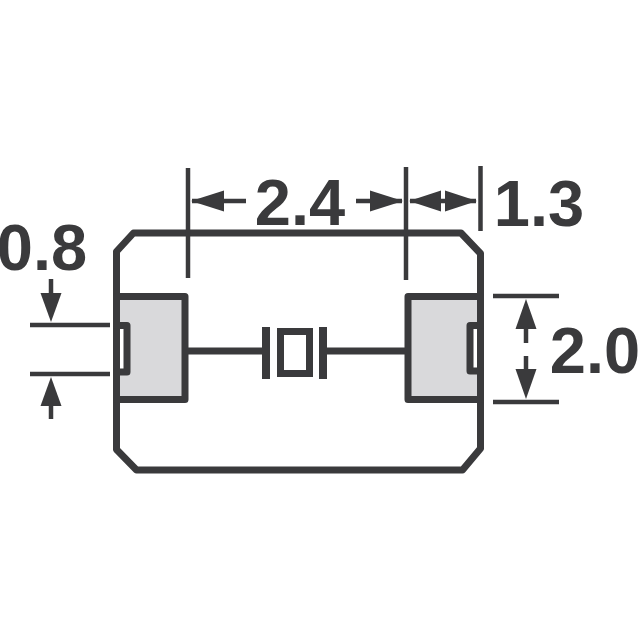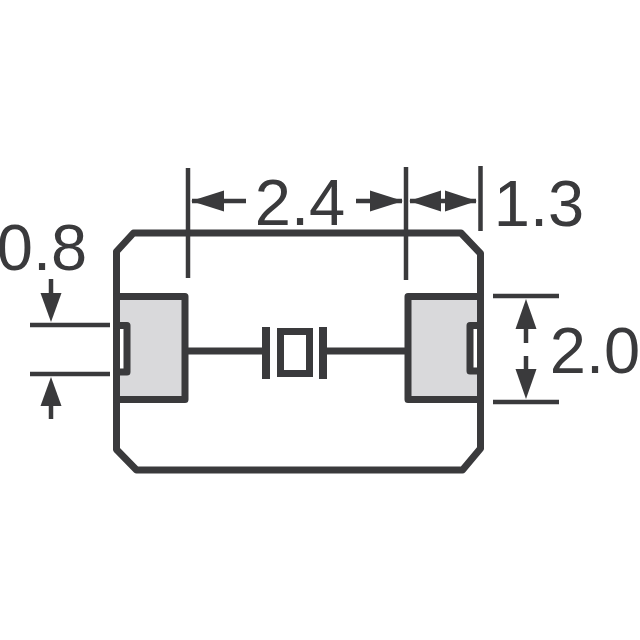--- a/index.html
+++ b/index.html
@@ -7,20 +7,21 @@
     padding: 0;
     background: #ffffff;
   }
   .stage {
     position: relative;
     width: 640px;
     height: 487px;
     background: #ffffff;
     overflow: hidden;
     font-family: "Liberation Sans", sans-serif;
+    font-weight: bold;
   }
   svg text {
     font-family: "Liberation Sans", "DejaVu Sans", sans-serif;
     font-size: 65px;
     fill: #3a3a3c;
   }
 </style>
 </head>
 <body>
 

